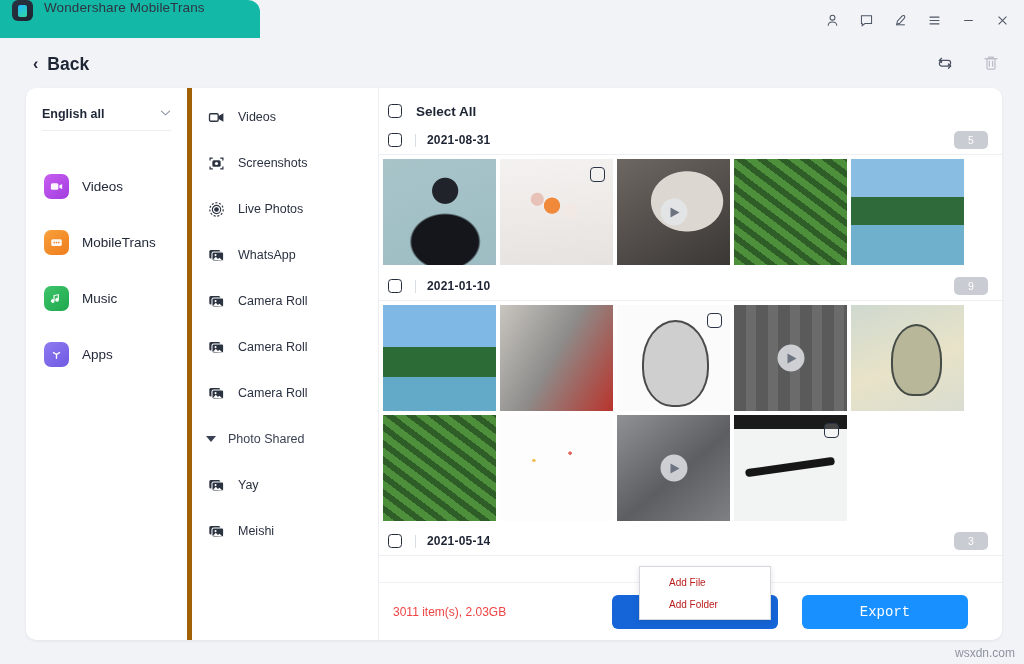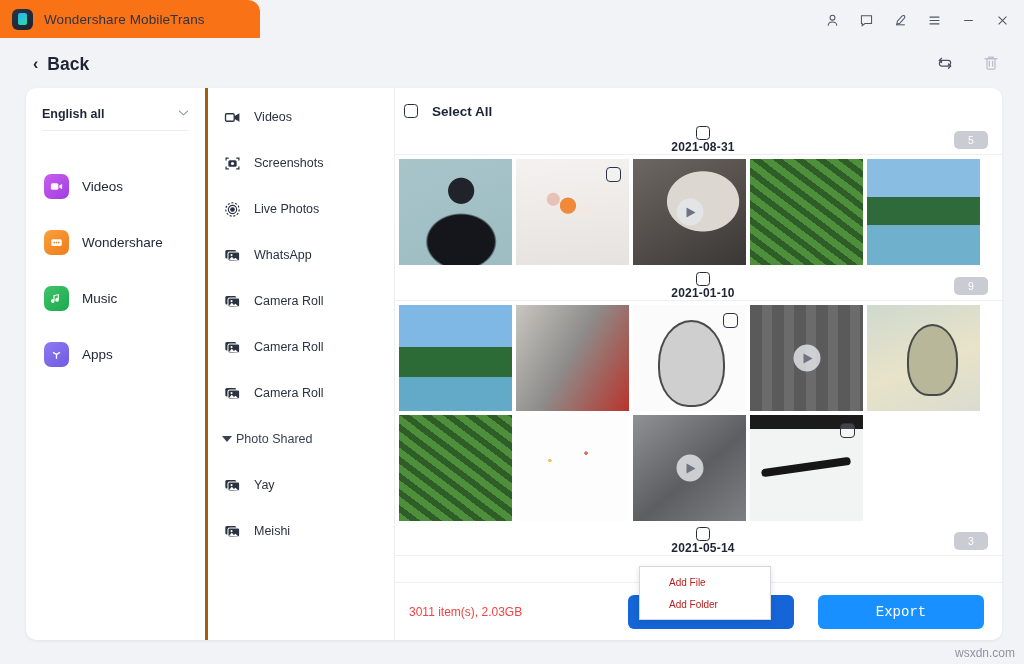--- a/index.html
+++ b/index.html
@@ -15,23 +15,23 @@
     background: #f2f3f7;
   }
 
   
   .titlebar {
     position: absolute; left: 0; top: 0; width: 1024px; height: 40px;
     display: flex; align-items: center;
   }
   .tb-tab {
     position: absolute; left: 0; top: 0; height: 38px; width: 260px;
-    background: #f97316;
+    background: #14b8a6;
     border-top-right-radius: 12px;
-    display: flex; align-items: center;
+    display: flex; align-items: flex-start;
   }
   .app-logo {
     margin-left: 12px; width: 21px; height: 21px; border-radius: 6px;
     background: linear-gradient(140deg, #2b3342 0%, #1d2430 100%);
     display: flex; align-items: center; justify-content: center;
     flex: none;
   }
   .app-logo i {
     display: block; width: 9px; height: 12px; border-radius: 2px;
     background: linear-gradient(150deg,#1fb6ff 0%, #2fd6a8 90%);
@@ -69,22 +69,22 @@
   .card {
     position: absolute; left: 26px; top: 88px; width: 976px; height: 552px;
     background: #ffffff; border-radius: 10px;
     box-shadow: 0 1px 3px rgba(26,35,60,.07);
     overflow: hidden;
     display: flex;
   }
 
   
   .sidebar {
-    width: 182px; height: 100%;
-    border-right: 3px solid #a16207;
+    width: 166px; height: 100%;
+    border-right: 5px solid #a16207;
     flex: none; position: relative;
   }
   .lang {
     margin: 17px 16px 0 16px; height: 26px;
     display: flex; align-items: center; justify-content: space-between;
     font-size: 12.5px; font-weight: bold; color: #1f2636;
     border-bottom: 1px solid #eceef2; padding-bottom: 8px;
   }
   .lang .cdown { color: #8b93a5; font-size: 10px; }
   .nav { margin-top: 12px; }
@@ -106,21 +106,21 @@
   .midlist {
     width: 187px; height: 100%; flex: none;
     border-right: 1px solid #eceef2;
     padding-top: 6px; position: relative; overflow: hidden;
   }
   .mid-item {
     height: 46px; display: flex; align-items: center; gap: 12px; padding-left: 15px;
   }
   .mid-label { font-size: 12.5px; color: #2a3140; }
   .mid-group {
-    height: 46px; display: flex; align-items: center; gap: 4px; padding-left: 14px;
+    height: 46px; display: flex; align-items: center; gap: 12px; padding-left: 14px;
   }
   .mid-group .tri {
     width: 0; height: 0; border-left: 5px solid transparent; border-right: 5px solid transparent;
     border-top: 6px solid #3a4152;
   }
   .mid-group .mid-label { color: #3a4152; }
   .mid-ico { width: 19px; height: 19px; flex: none; display:flex; align-items:center; justify-content:center; }
 
   
   .main { flex: 1; height: 100%; position: relative; display: flex; flex-direction: column; }
@@ -131,21 +131,21 @@
   .cbox {
     width: 14px; height: 14px; border: 1.6px solid #242c3c; border-radius: 3.5px;
     background: #fff; flex: none;
   }
   .selrow-label { font-size: 13.5px; font-weight: bold; color: #1d2433; }
 
   .grid-scroll { flex: 1; overflow: hidden; position: relative; }
 
   .daterow {
     height: 29px; display: flex; align-items: center; padding-left: 9px;
-    border-bottom: 1px solid #edeff3; position: relative; flex-direction: column;
+    border-bottom: 1px solid #edeff3; position: relative;
   }
   .daterow .sep {
     width: 1px; height: 13px; background: #d9dde4; margin: 0 11px 0 13px;
   }
   .date-label { font-size: 12px; font-weight: bold; color: #1d2433; letter-spacing: .2px; }
   .count-badge {
     position: absolute; right: 14px; top: 5px;
     min-width: 34px; height: 18px; border-radius: 5px;
     background: #c9ccd3; color: #fdfdfe;
     font-size: 10.5px; display: flex; align-items: center; justify-content: center;
@@ -355,21 +355,21 @@
 
         <div class="nav-item">
           <div class="nav-ico" style="background:linear-gradient(140deg,#f8a13c,#ef7c1c)">
             <svg width="15" height="15" viewBox="0 0 16 16" fill="#fff">
                 <rect x="2.4" y="4.6" width="11.2" height="7" rx="1.6" opacity=".95"></rect>
                 <circle cx="5.6" cy="8.1" r=".85" fill="#ef7c1c"></circle>
                 <circle cx="8" cy="8.1" r=".85" fill="#ef7c1c"></circle>
                 <circle cx="10.4" cy="8.1" r=".85" fill="#ef7c1c"></circle>
               </svg>
           </div>
-          <div class="nav-label">Wondershare</div>
+          <div class="nav-label">MobileTrans</div>
         </div>
         <div class="nav-sp"></div>
 
         <div class="nav-item">
           <div class="nav-ico" style="background:linear-gradient(140deg,#3fc46a,#1da84d)">
             <svg width="15" height="15" viewBox="0 0 16 16" fill="#fff">
                 <path d="M10.6 3.2v6.2a2 2 0 11-1.3-1.86V4.6L6 5.4v5.3a2 2 0 11-1.3-1.86V4.5z" opacity=".95"></path>
               </svg>
           </div>
           <div class="nav-label">Music</div>

